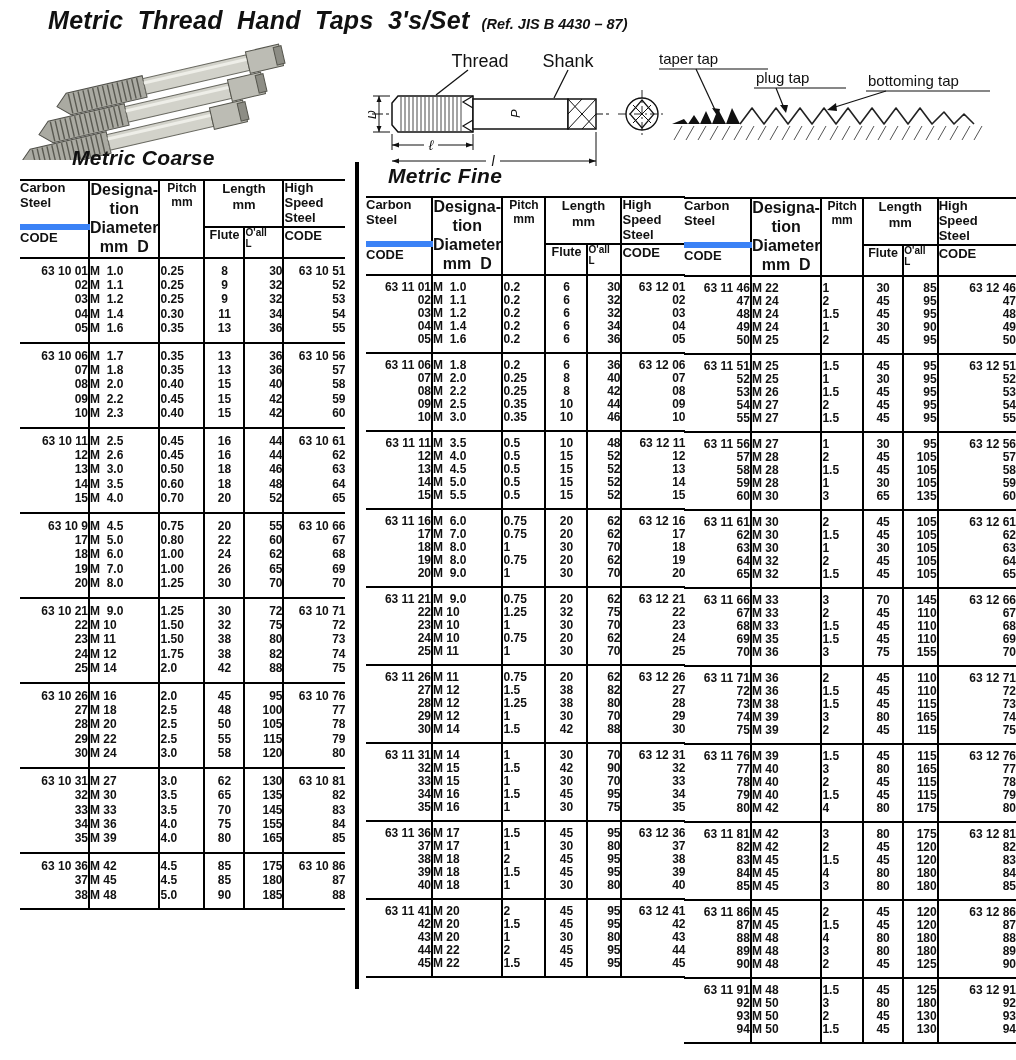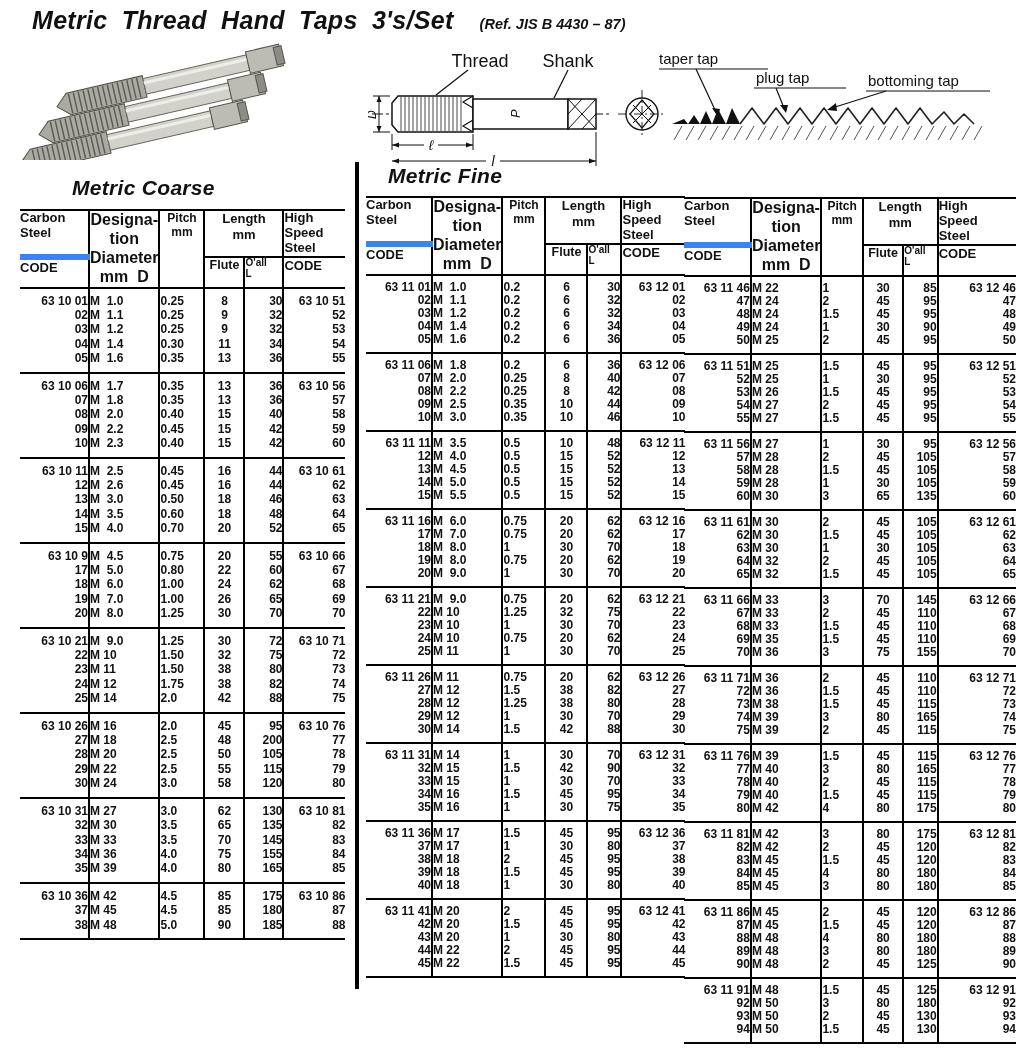--- a/index.html
+++ b/index.html
@@ -1,20 +1,20 @@
 <!DOCTYPE html>
 <html><head>
 <meta charset="utf-8">
 <style>
   html,body{margin:0;padding:0;background:#e8e8e8;}
   .page{position:relative;width:1016px;height:1060px;background:#ffffff;color:#111;
         font-family:"Liberation Sans", sans-serif;overflow:hidden;}
 
   
-  .titlebar{position:absolute;left:32px;top:6px;display:flex;align-items:baseline;gap:26px;white-space:nowrap;}
+  .titlebar{position:absolute;left:48px;top:6px;display:flex;align-items:baseline;gap:12px;white-space:nowrap;}
   .t1{font-style:italic;font-weight:700;font-size:25px;word-spacing:7px;letter-spacing:.3px;}
   .t2{font-style:italic;font-weight:700;font-size:17.5px;word-spacing:4px;}
   .t3{font-style:italic;font-weight:700;font-size:14.5px;}
 
   
   .illus{position:absolute;}
   svg text{font-family:"Liberation Sans", sans-serif;fill:#111;}
 
   
   .divider{position:absolute;left:355px;top:162px;width:4px;height:827px;background:#000;}
@@ -139,21 +139,21 @@
 
     <path d="M16 74 L28 69 L32 74 L38 65 L44 74 L50 61 L56 74 L62 59 L70 74 L76 58 L84 74 Z" fill="#111"></path>
 
     <path d="M84 74 L96 58 L108 74 L120 58 L132 74 L144 58 L156 74 L168 58 L180 74 L192 58 L204 74 L216 58 L228 74 L240 58 L252 74 L264 58 L276 74 L288 62 L298 74 L308 64 L318 74" fill="#fff" stroke="#222" stroke-width="1.6" stroke-linejoin="round"></path>
 
     <path d="M18 90l8 -14M30 90l8 -14M42 90l8 -14M54 90l8 -14M66 90l8 -14M78 90l8 -14M90 90l8 -14M102 90l8 -14M114 90l8 -14M126 90l8 -14M138 90l8 -14M150 90l8 -14M162 90l8 -14M174 90l8 -14M186 90l8 -14M198 90l8 -14M210 90l8 -14M222 90l8 -14M234 90l8 -14M246 90l8 -14M258 90l8 -14M270 90l8 -14M282 90l8 -14M294 90l8 -14M306 90l8 -14M318 90l8 -14" stroke="#555" stroke-width="1" fill="none"></path>
   </svg>
 
   <div class="divider"></div>
 
-  <div class="twrap lt" style="left:20px;top:176px;">
+  <div class="twrap lt" style="left:20px;top:146px;">
     <div class="tbl-title" style="margin-left:52px;">Metric Coarse</div>
     <table>
       <colgroup>
           <col style="width:69px">
           <col style="width:70px">
           <col style="width:45px">
           <col style="width:40px">
           <col style="width:39px">
           <col style="width:62px">
         </colgroup>
@@ -398,21 +398,21 @@
             <td class="c-pitch vline">2.0</td>
             <td class="c-flute vline">45</td>
             <td class="c-oall vline">95</td>
             <td class="c-hss vline">63 10 76</td>
           </tr>
           <tr>
             <td class="c-code">27</td>
             <td class="c-desig vline">M 18</td>
             <td class="c-pitch vline">2.5</td>
             <td class="c-flute vline">48</td>
-            <td class="c-oall vline">200</td>
+            <td class="c-oall vline">100</td>
             <td class="c-hss vline">77</td>
           </tr>
           <tr>
             <td class="c-code">28</td>
             <td class="c-desig vline">M 20</td>
             <td class="c-pitch vline">2.5</td>
             <td class="c-flute vline">50</td>
             <td class="c-oall vline">105</td>
             <td class="c-hss vline">78</td>
           </tr>

